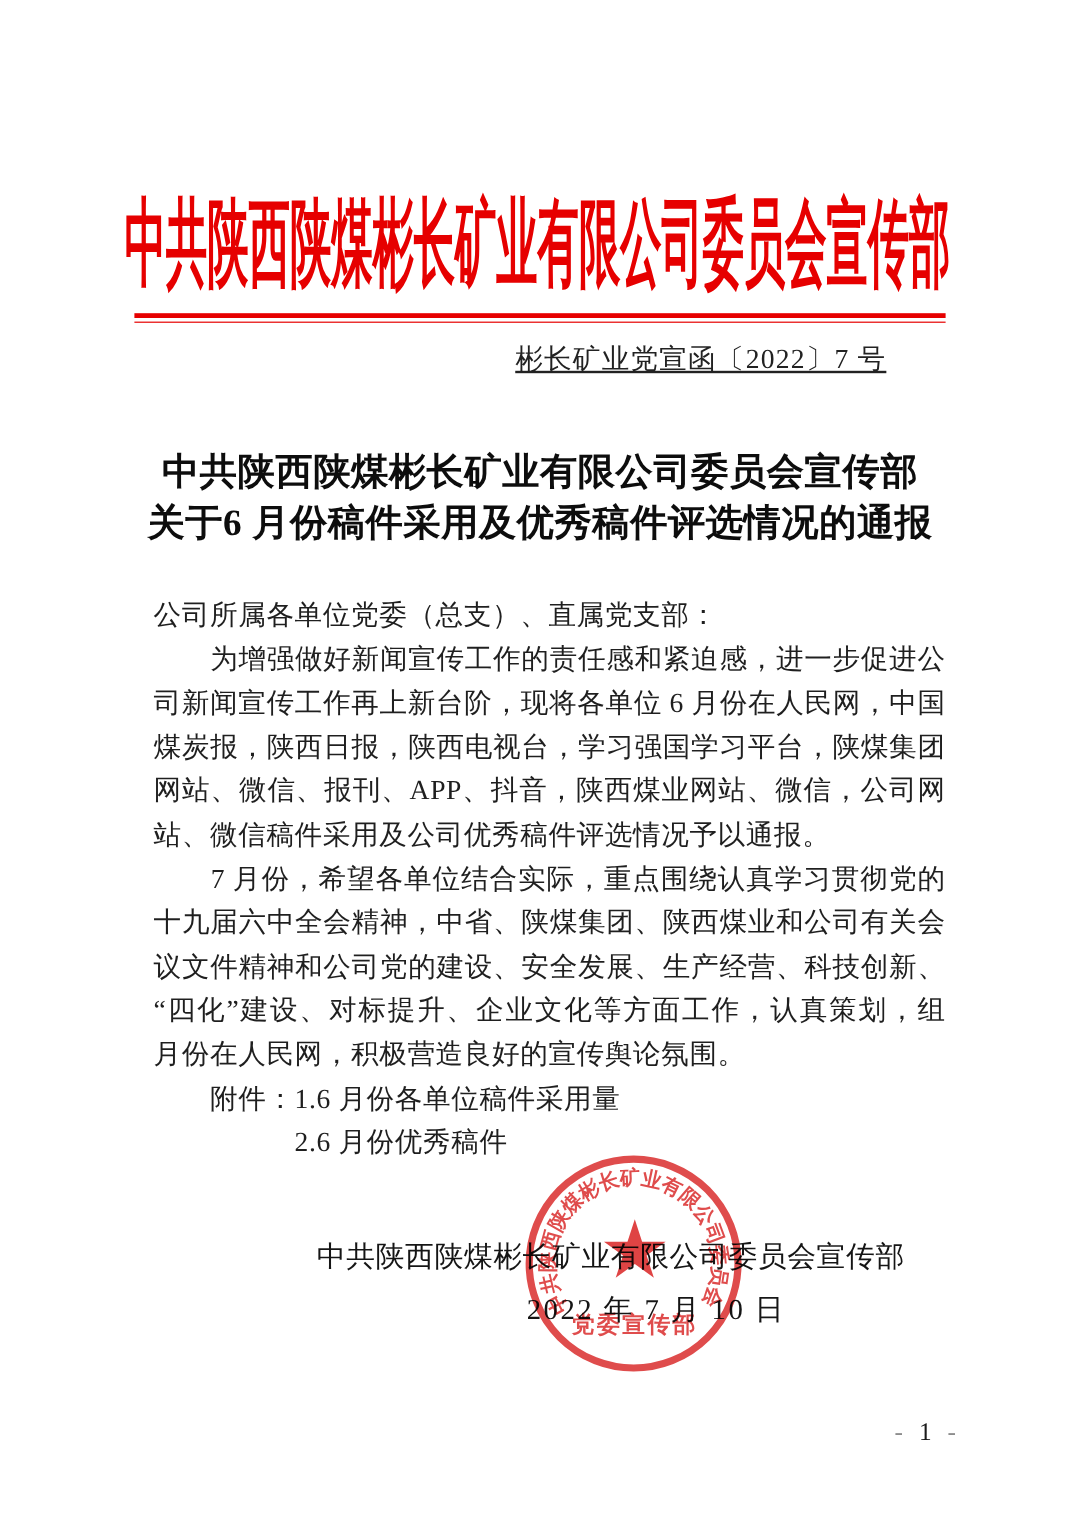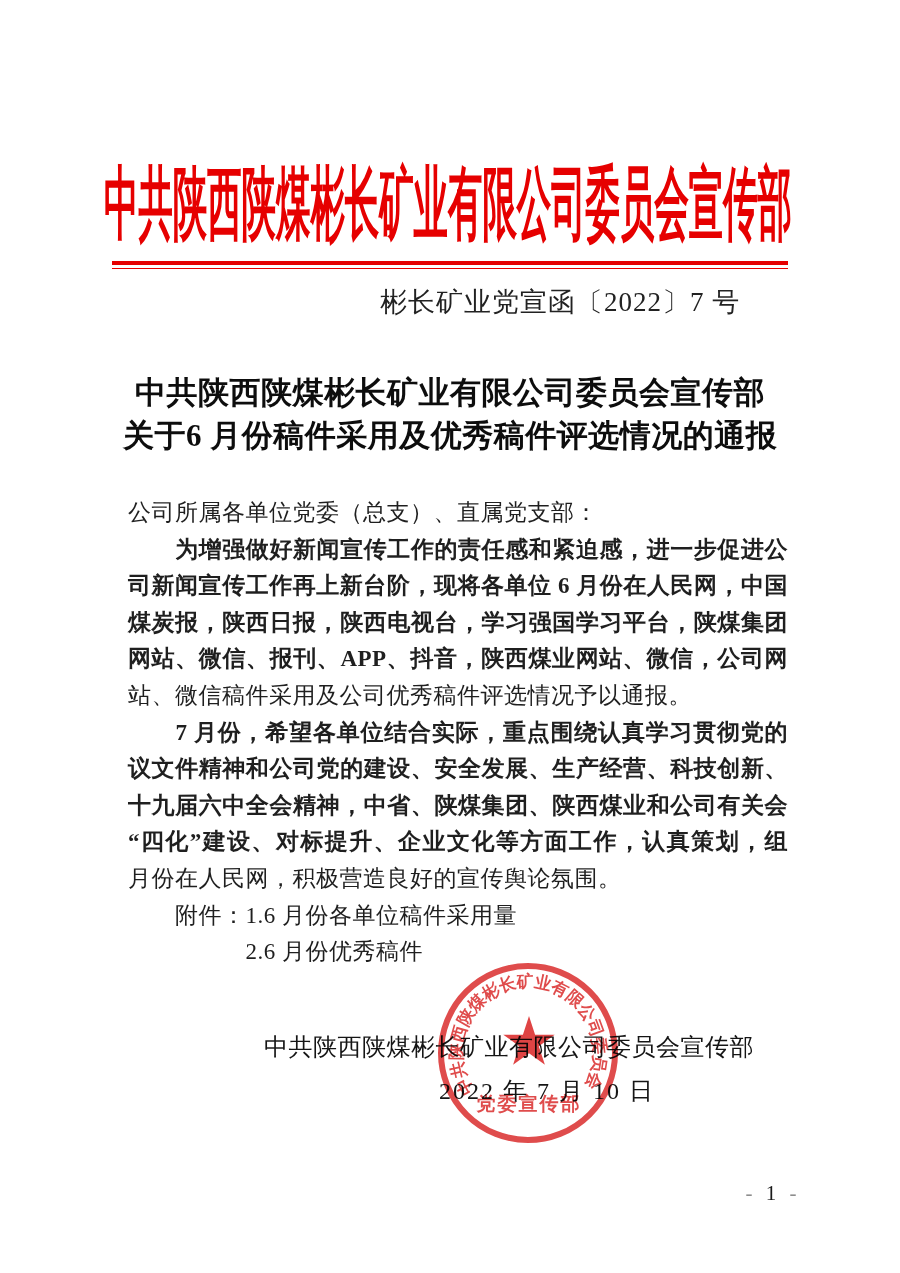--- a/index.html
+++ b/index.html
@@ -24,39 +24,39 @@
     transform: scale(0.43, 1); transform-origin: left top;
     font-family: "Liberation Serif", "DejaVu Serif", serif;
   }
   .red-rule {
     position: absolute; left: 112px; top: 261px; width: 676px; height: 8px;
     border-top: 4px solid #e60000; border-bottom: 1px solid #e60000;
   }
 
   .doc-number {
     position: absolute; left: 380px; top: 284px; width: 408px;
-    font-size: 27px; text-align: left; color: #222;
-    letter-spacing: 1px; white-space: nowrap;
+    font-size: 23px; text-align: center; color: #222;
+    letter-spacing: 1px; white-space: nowrap; text-decoration: underline;
   }
 
   .notice-title {
     position: absolute; left: 0; top: 371px; width: 900px;
     text-align: center; font-weight: bold; color: #0d0d0d;
     font-size: 31px; line-height: 43px; letter-spacing: 0.5px;
   }
 
   .body-block {
     position: absolute; left: 128px; top: 495px; width: 660px;
     font-size: 23px; line-height: 36.6px; color: #1f1f1f;
     letter-spacing: 0.5px;
   }
   .bline { width: 660px; white-space: nowrap; }
   .bline.just {
     white-space: normal;
-    text-align: justify; text-align-last: justify; font-weight: bold;
+    text-align: justify; text-align-last: justify;
   }
 
   .signature-org {
     position: absolute; left: 264px; top: 1031px;
     font-size: 24px; letter-spacing: 0.5px; white-space: nowrap; color: #151515;
   }
   .signature-date {
     position: absolute; left: 439px; top: 1075px;
     font-size: 24px; letter-spacing: 2px; white-space: nowrap; color: #151515; text-align: center;
   }
@@ -92,22 +92,22 @@
   </div>
 
   <div class="body-block">
     <div class="bline">公司所属各单位党委（总支）、直属党支部：</div>
     <div class="bline just">　　为增强做好新闻宣传工作的责任感和紧迫感，进一步促进公</div>
     <div class="bline just">司新闻宣传工作再上新台阶，现将各单位 6 月份在人民网，中国</div>
     <div class="bline just">煤炭报，陕西日报，陕西电视台，学习强国学习平台，陕煤集团</div>
     <div class="bline just">网站、微信、报刊、APP、抖音，陕西煤业网站、微信，公司网</div>
     <div class="bline">站、微信稿件采用及公司优秀稿件评选情况予以通报。</div>
     <div class="bline just">　　7 月份，希望各单位结合实际，重点围绕认真学习贯彻党的</div>
+    <div class="bline just">十九届六中全会精神，中省、陕煤集团、陕西煤业和公司有关会</div>
     <div class="bline just">议文件精神和公司党的建设、安全发展、生产经营、科技创新、</div>
-    <div class="bline just">十九届六中全会精神，中省、陕煤集团、陕西煤业和公司有关会</div>
     <div class="bline just">“四化”建设、对标提升、企业文化等方面工作，认真策划，组</div>
     <div class="bline">月份在人民网，积极营造良好的宣传舆论氛围。</div>
     <div class="bline">　　附件：1.6 月份各单位稿件采用量</div>
     <div class="bline">　　　　　2.6 月份优秀稿件</div>
   </div>
 
   <div class="signature-org">中共陕西陕煤彬长矿业有限公司委员会宣传部</div>
   <div class="signature-date">2022 年 7 月 10 日</div>
 
   <svg class="seal" viewBox="0 0 182 182" xmlns="http://www.w3.org/2000/svg">

